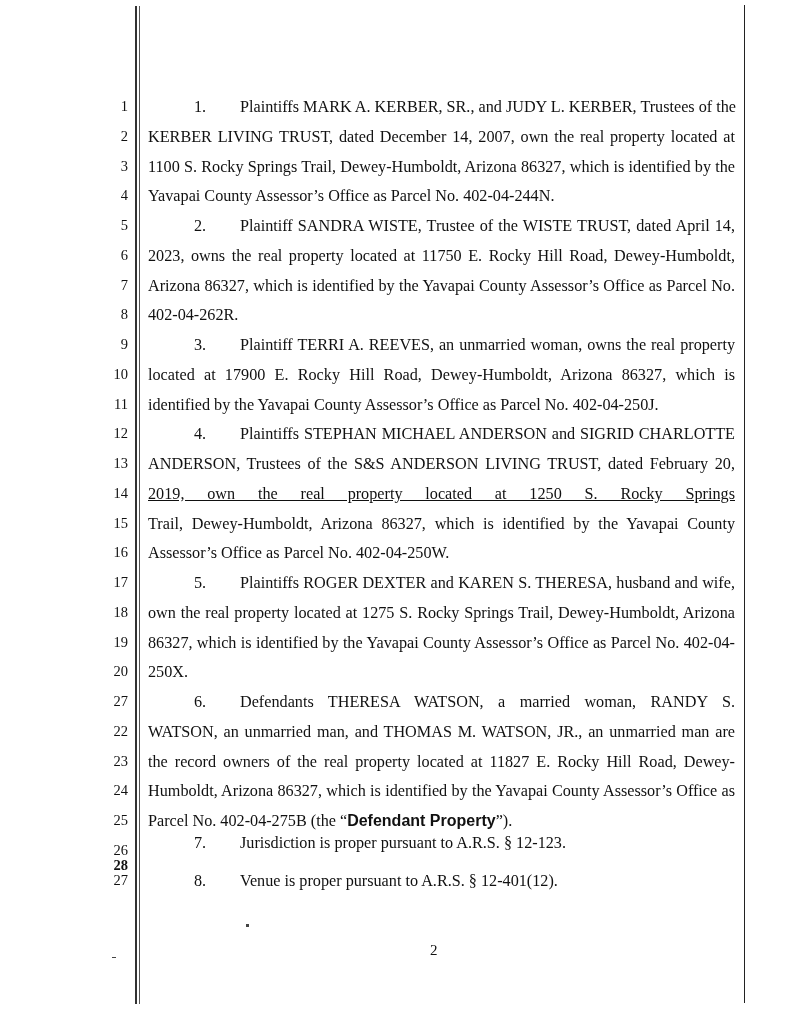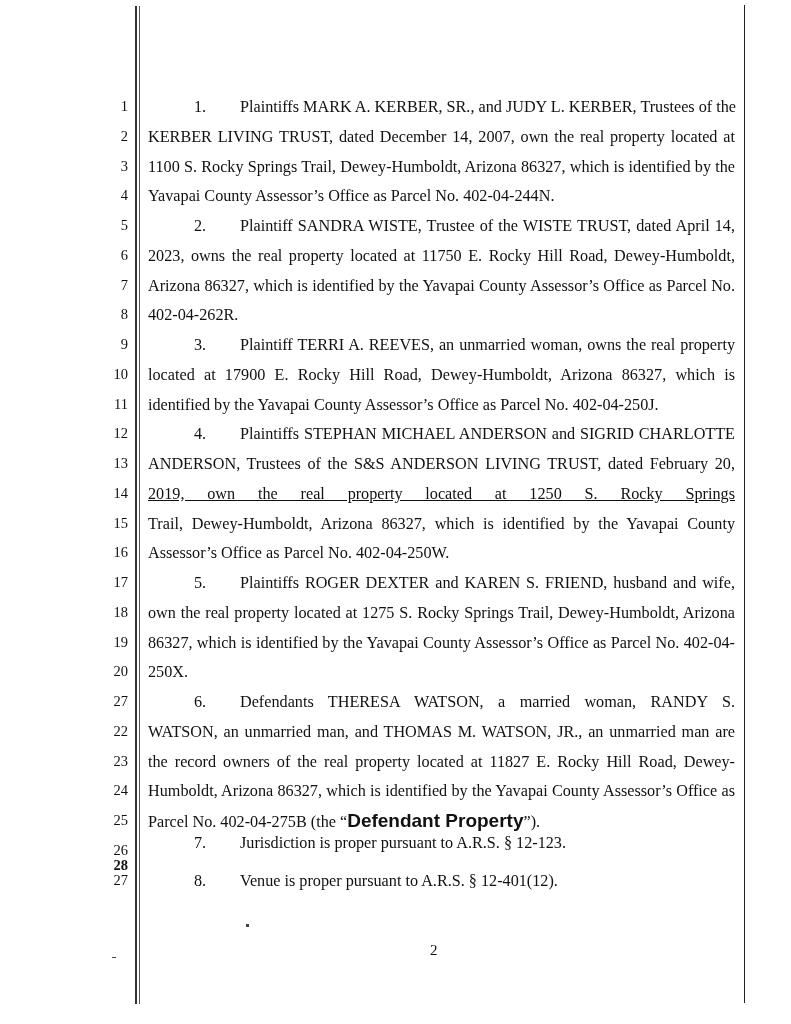--- a/index.html
+++ b/index.html
@@ -7,21 +7,21 @@
          font-family:"Liberation Serif", "DejaVu Serif", serif; color:#111; }
   .rule-left1 { position:absolute; left:135px; top:6px; width:2px; height:998px; background:#333; }
   .rule-left2 { position:absolute; left:139px; top:6px; width:1px; height:998px; background:#555; }
   .rule-right { position:absolute; left:744px; top:5px; width:1px; height:998px; background:#222; }
   .line-nums { position:absolute; left:100px; top:0; width:28px; }
   .ln { position:absolute; right:0; font-size:14.5px; text-align:right; width:28px; }
   .body-text { position:absolute; left:148px; top:0; width:587px; }
   .row { position:absolute; left:0; width:587px; font-size:16.2px; line-height:20px; white-space:nowrap; }
   .row.just { text-align:justify; text-align-last:justify; }
   .num { display:inline-block; width:46px; margin-left:46px; }
-  .bold { font-weight:bold; font-family:"Liberation Sans","DejaVu Sans",sans-serif; font-size:19px; }
+  .bold { font-weight:bold; font-family:"Liberation Sans","DejaVu Sans",sans-serif; font-size:16px; }
   .page-num { position:absolute; left:430px; top:942px; font-size:15px; }
   .speck { position:absolute; background:#444; }
 </style>
 </head>
 <body>
 
 <div class="rule-left1"></div>
 <div class="rule-left2"></div>
 <div class="rule-right"></div>
 
@@ -65,21 +65,21 @@
     <div class="row just" style="top: 275.5px;"><span>Arizona 86327, which is identified by the Yavapai County Assessor’s Office as Parcel No.</span></div>
     <div class="row" style="top: 305.25px;"><span>402-04-262R.</span></div>
     <div class="row just" style="top: 335px; text-align-last: justify;"><span class="num">3.</span><span>Plaintiff TERRI A. REEVES, an unmarried woman, owns the real property</span></div>
     <div class="row just" style="top: 364.75px;"><span>located at 17900 E. Rocky Hill Road, Dewey-Humboldt, Arizona 86327, which is</span></div>
     <div class="row" style="top: 394.5px;"><span>identified by the Yavapai County Assessor’s Office as Parcel No. 402-04-250J.</span></div>
     <div class="row just" style="top: 424.25px; text-align-last: justify;"><span class="num">4.</span><span>Plaintiffs STEPHAN MICHAEL ANDERSON and SIGRID CHARLOTTE</span></div>
     <div class="row just" style="top: 454px;"><span>ANDERSON, Trustees of the S&amp;S ANDERSON LIVING TRUST, dated February 20,</span></div>
     <div class="row just" style="top: 483.75px; text-decoration: underline;"><span>2019, own the real property located at 1250 S. Rocky Springs</span></div>
     <div class="row just" style="top: 513.5px;"><span>Trail, Dewey-Humboldt, Arizona 86327, which is identified by the Yavapai County</span></div>
     <div class="row" style="top: 543.25px;"><span>Assessor’s Office as Parcel No. 402-04-250W.</span></div>
-    <div class="row just" style="top: 573px; text-align-last: justify;"><span class="num">5.</span><span>Plaintiffs ROGER DEXTER and KAREN S. FRIEND, husband and wife,</span></div>
+    <div class="row just" style="top: 573px; text-align-last: justify;"><span class="num">5.</span><span>Plaintiffs ROGER DEXTER and KAREN S. THERESA, husband and wife,</span></div>
     <div class="row just" style="top: 602.75px;"><span>own the real property located at 1275 S. Rocky Springs Trail, Dewey-Humboldt, Arizona</span></div>
     <div class="row just" style="top: 632.5px;"><span>86327, which is identified by the Yavapai County Assessor’s Office as Parcel No. 402-04-</span></div>
     <div class="row" style="top: 662.25px;"><span>250X.</span></div>
     <div class="row just" style="top: 692px; text-align-last: justify;"><span class="num">6.</span><span>Defendants THERESA WATSON, a married woman, RANDY S.</span></div>
     <div class="row just" style="top: 721.75px;"><span>WATSON, an unmarried man, and THOMAS M. WATSON, JR., an unmarried man are</span></div>
     <div class="row just" style="top: 751.5px;"><span>the record owners of the real property located at 11827 E. Rocky Hill Road, Dewey-</span></div>
     <div class="row just" style="top: 781.25px;"><span>Humboldt, Arizona 86327, which is identified by the Yavapai County Assessor’s Office as</span></div>
     <div class="row" style="top: 811px;"><span>Parcel No. 402-04-275B (the “</span><span class="bold">Defendant Property</span><span>”).</span></div>
     <div class="row" style="top: 833px; text-align-last: left;"><span class="num">7.</span><span>Jurisdiction is proper pursuant to A.R.S. § 12-123.</span></div>
     <div class="row" style="top: 870.5px; text-align-last: left;"><span class="num">8.</span><span>Venue is proper pursuant to A.R.S. § 12-401(12).</span></div>

